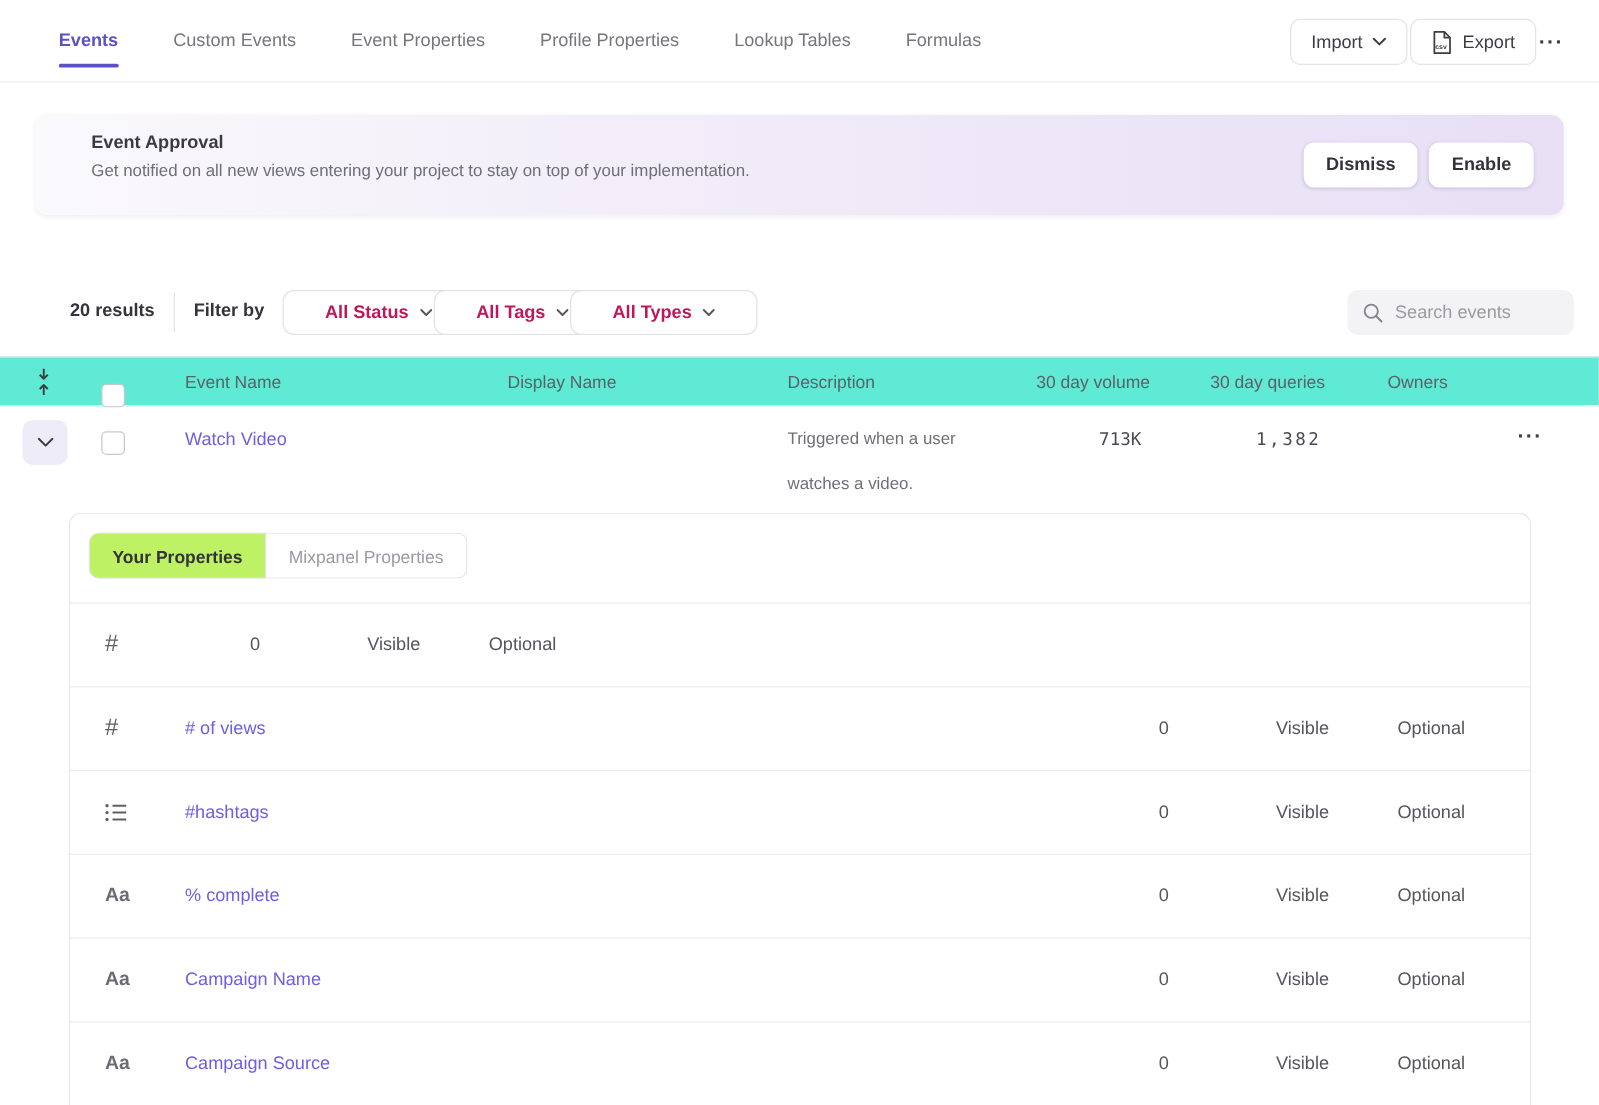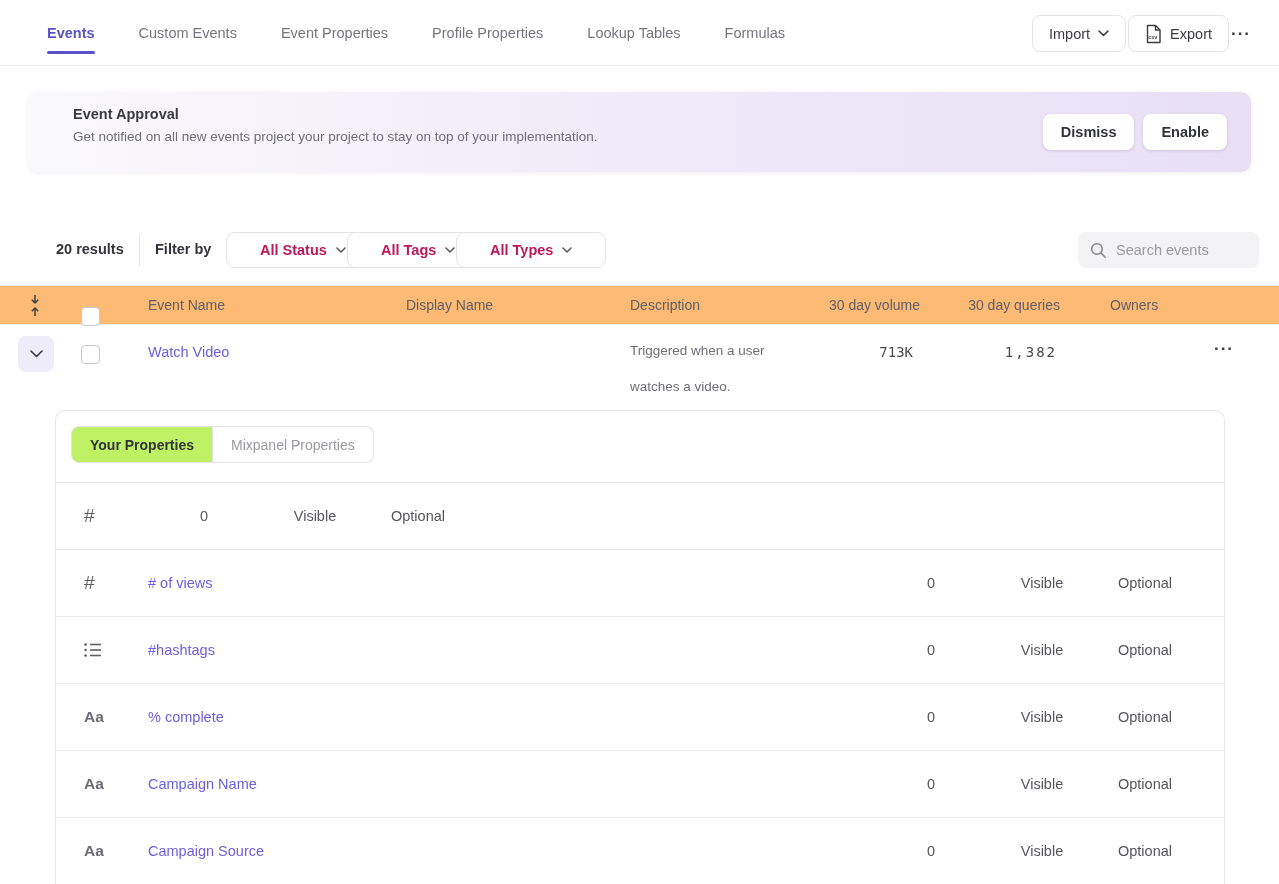--- a/index.html
+++ b/index.html
@@ -41,21 +41,21 @@
   .pill { position:absolute; top:0; height:36px; display:flex; align-items:center; gap:9px;
     padding:0 33px; border:1px solid #E4E4E8; border-radius:9px; background:#fff;
     font-size:14.5px; font-weight:600; color:#be185d; cursor:pointer; }
   .search { position:absolute; right:20px; top:0; width:181px; height:36px; background:#F3F3F5;
     border-radius:8px; display:flex; align-items:center; padding:0 12px; gap:9px; }
   .search input { border:none; background:transparent; outline:none; font-size:14.5px;
     color:#3C3C44; width:130px; font-family:"Liberation Sans", sans-serif; }
   .search input::placeholder { color:#9A9AA2; }
 
   
-  .thead { position:absolute; left:0; top:285px; width:1279px; height:40px; background:#fdba74;
+  .thead { position:absolute; left:0; top:285px; width:1279px; height:40px; background:#5eead4;
     border-top:1px solid #ECECEF; border-bottom:1px solid #ECECEF; }
   .thead span { position:absolute; top:11px; font-size:14px; font-weight:500; color:#5F5F68; }
   .checkbox { width:19px; height:19px; border:1px solid #C8C8CE; border-radius:4px; background:#fff; cursor:pointer; }
   .event-row { position:absolute; left:0; top:326px; width:1279px; height:70px; background:#fff; }
   .expand-btn { position:absolute; left:18px; top:10px; width:36px; height:36px; background:#EFECF9;
     border:none; border-radius:8px; display:flex; align-items:center; justify-content:center; cursor:pointer; }
   .link { color:#6C5FE0; cursor:pointer; }
   .mono { font-family:"DejaVu Sans Mono", monospace; color:#4A4A52; }
 
   
@@ -112,21 +112,21 @@
         </svg>
       </span>
       <span>Export</span>
     </div>
     <div class="dots">···</div>
   </div>
 </div>
 
 <div class="banner">
   <div class="banner-title">Event Approval</div>
-  <div class="banner-sub">Get notified on all new events project your project to stay on top of your implementation.</div>
+  <div class="banner-sub">Get notified on all new views entering your project to stay on top of your implementation.</div>
   <div class="banner-actions">
     <button class="banner-btn">Dismiss</button>
     <button class="banner-btn">Enable</button>
   </div>
 </div>
 
 <div class="filterbar">
   <span class="results">20 results</span>
   <span class="vdiv"></span>
   <span class="filterby">Filter by</span>

